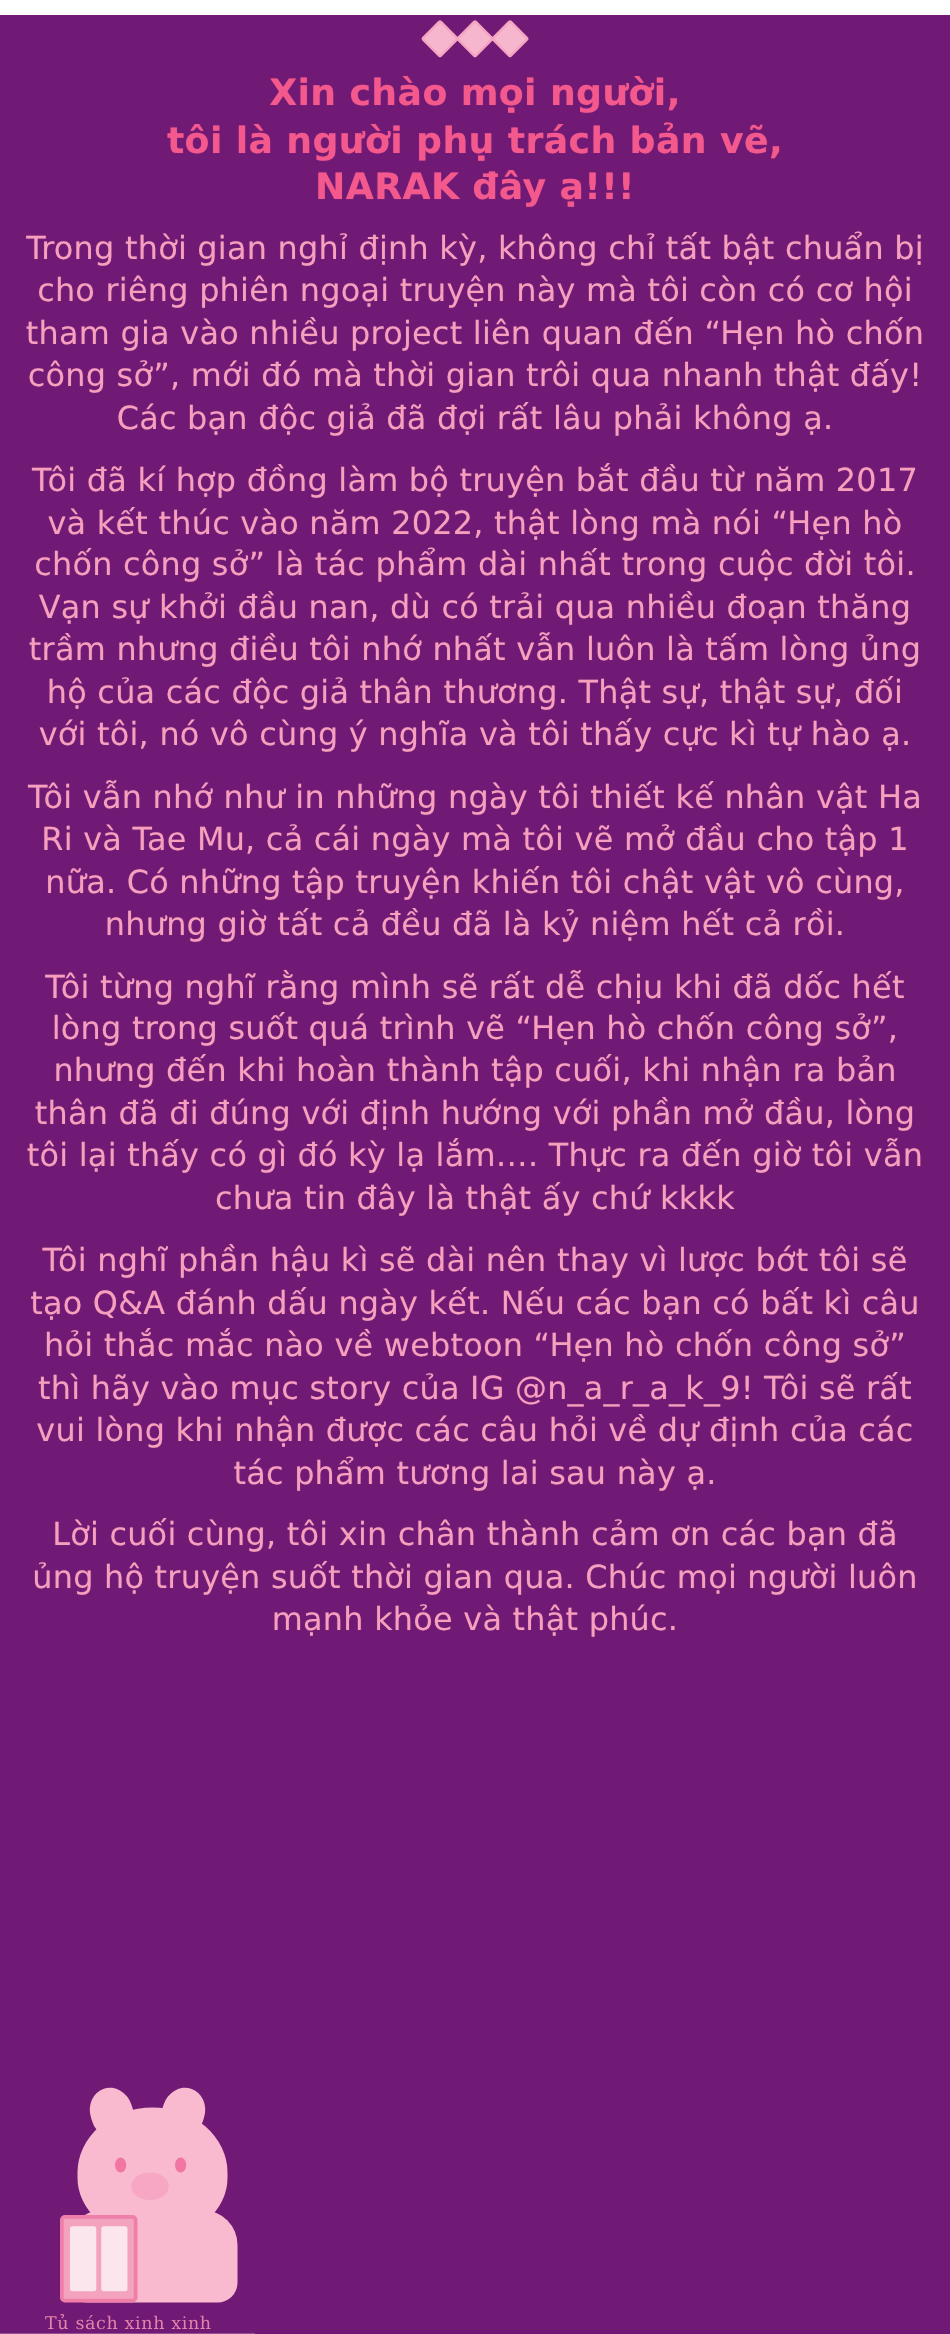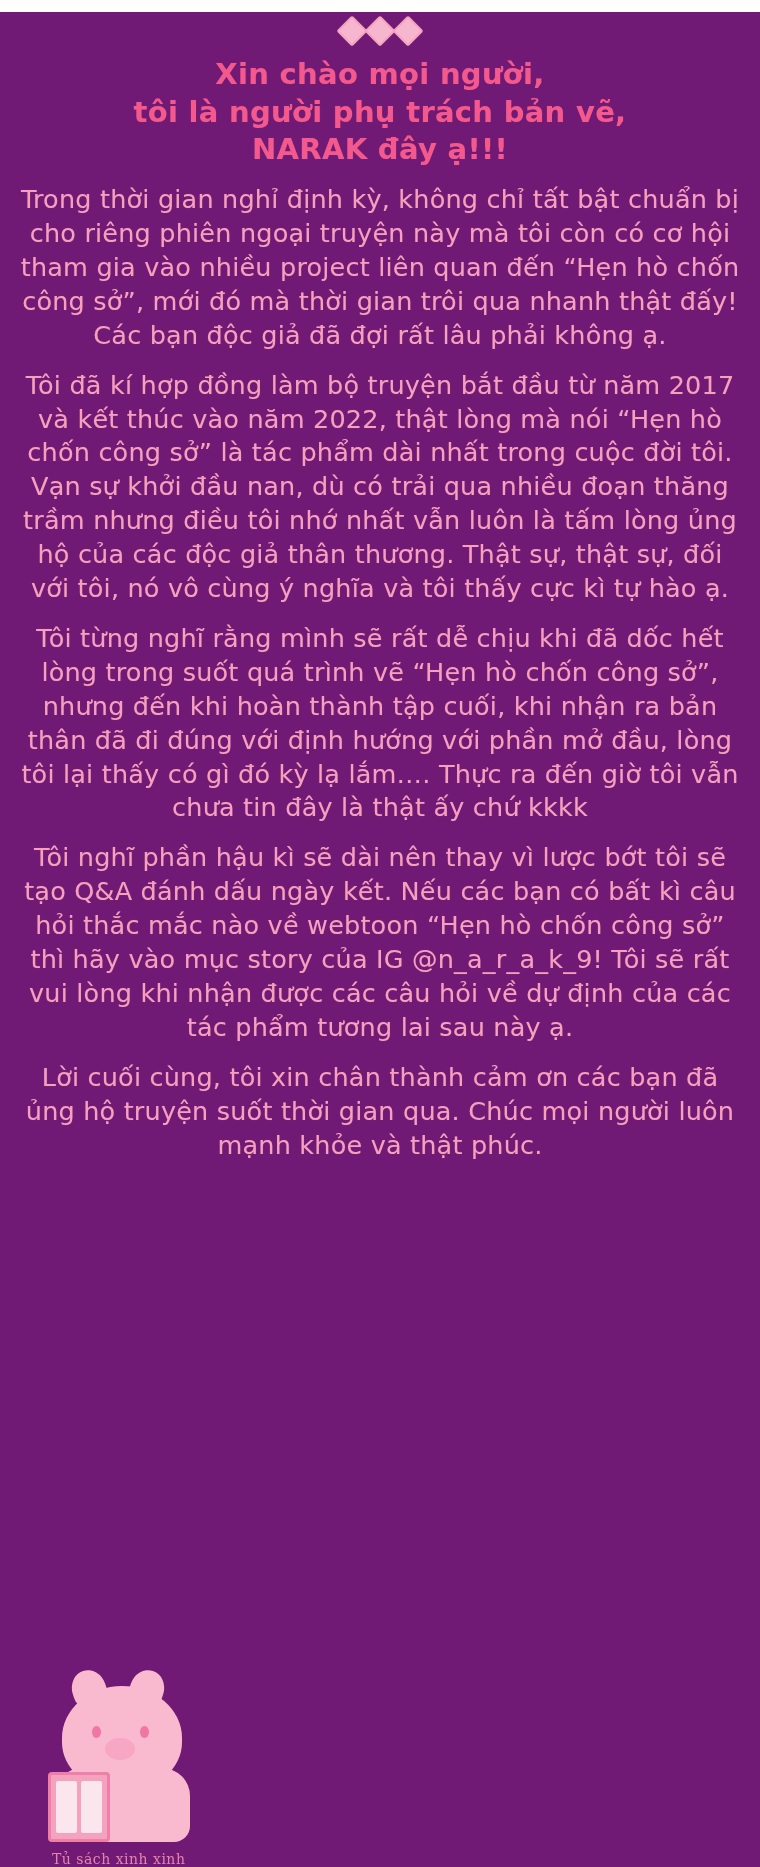--- a/index.html
+++ b/index.html
@@ -150,21 +150,21 @@
   }
   .mascot .book-stack span {
     display: block;
     flex: 1;
     background: #fce6ee;
     border-radius: 2px;
   }
 
   .logo-text {
     position: absolute;
-    left: 52px;
+    left: 36px;
     bottom: 12px;
     color: #f28fb4;
     font-size: 14px;
     letter-spacing: .5px;
     font-family: "DejaVu Serif", serif;
     opacity: .9;
   }
 </style>
 </head>
 <body>
@@ -175,20 +175,21 @@
     <span class="diamond solid"></span>
     <span class="diamond solid"></span>
     <span class="diamond solid"></span>
   </div>
 
   <div class="content">
     <h1 class="heading">Xin chào mọi người,<br>tôi là người phụ trách bản vẽ,<br>NARAK đây ạ!!!</h1>
 
     <p class="para">Trong thời gian nghỉ định kỳ, không chỉ tất bật chuẩn bị cho riêng phiên ngoại truyện này mà tôi còn có cơ hội tham gia vào nhiều project liên quan đến “Hẹn hò chốn công sở”, mới đó mà thời gian trôi qua nhanh thật đấy! Các bạn độc giả đã đợi rất lâu phải không ạ.</p>
     <p class="para">Tôi đã kí hợp đồng làm bộ truyện bắt đầu từ năm 2017 và kết thúc vào năm 2022, thật lòng mà nói “Hẹn hò chốn công sở” là tác phẩm dài nhất trong cuộc đời tôi. Vạn sự khởi đầu nan, dù có trải qua nhiều đoạn thăng trầm nhưng điều tôi nhớ nhất vẫn luôn là tấm lòng ủng hộ của các độc giả thân thương. Thật sự, thật sự, đối với tôi, nó vô cùng ý nghĩa và tôi thấy cực kì tự hào ạ.</p>
+    <p class="para">Tôi vẫn nhớ như in những ngày tôi thiết kế nhân vật Ha Ri và Tae Mu, cả cái ngày mà tôi vẽ mở đầu cho tập 1 nữa. Có những tập truyện khiến tôi chật vật vô cùng, nhưng giờ tất cả đều đã là kỷ niệm hết cả rồi.</p>
     <p class="para">Tôi từng nghĩ rằng mình sẽ rất dễ chịu khi đã dốc hết lòng trong suốt quá  trình vẽ “Hẹn hò chốn công sở”, nhưng đến khi hoàn thành tập cuối, khi nhận ra bản thân đã đi đúng với định hướng với phần mở đầu, lòng tôi lại thấy có gì đó kỳ lạ lắm…. Thực ra đến giờ tôi vẫn chưa tin đây là thật ấy chứ kkkk</p>
     <p class="para">Tôi nghĩ phần hậu kì sẽ dài nên thay vì lược bớt tôi sẽ tạo Q&amp;A đánh dấu ngày kết. Nếu các bạn có bất kì câu hỏi thắc mắc nào về webtoon “Hẹn hò chốn công sở” thì hãy vào mục story của IG @n_a_r_a_k_9! Tôi sẽ rất vui lòng khi nhận được các câu hỏi về dự định của các tác phẩm tương lai sau này ạ.</p>
     <p class="para">Lời cuối cùng, tôi xin chân thành cảm ơn các bạn đã ủng hộ truyện suốt thời gian qua. Chúc mọi người luôn mạnh khỏe và thật phúc.</p>
   </div>
 
   <div class="mascot">
     <span class="ear left"></span>
     <span class="ear right"></span>
     <span class="body"></span>
     <span class="head"></span>

